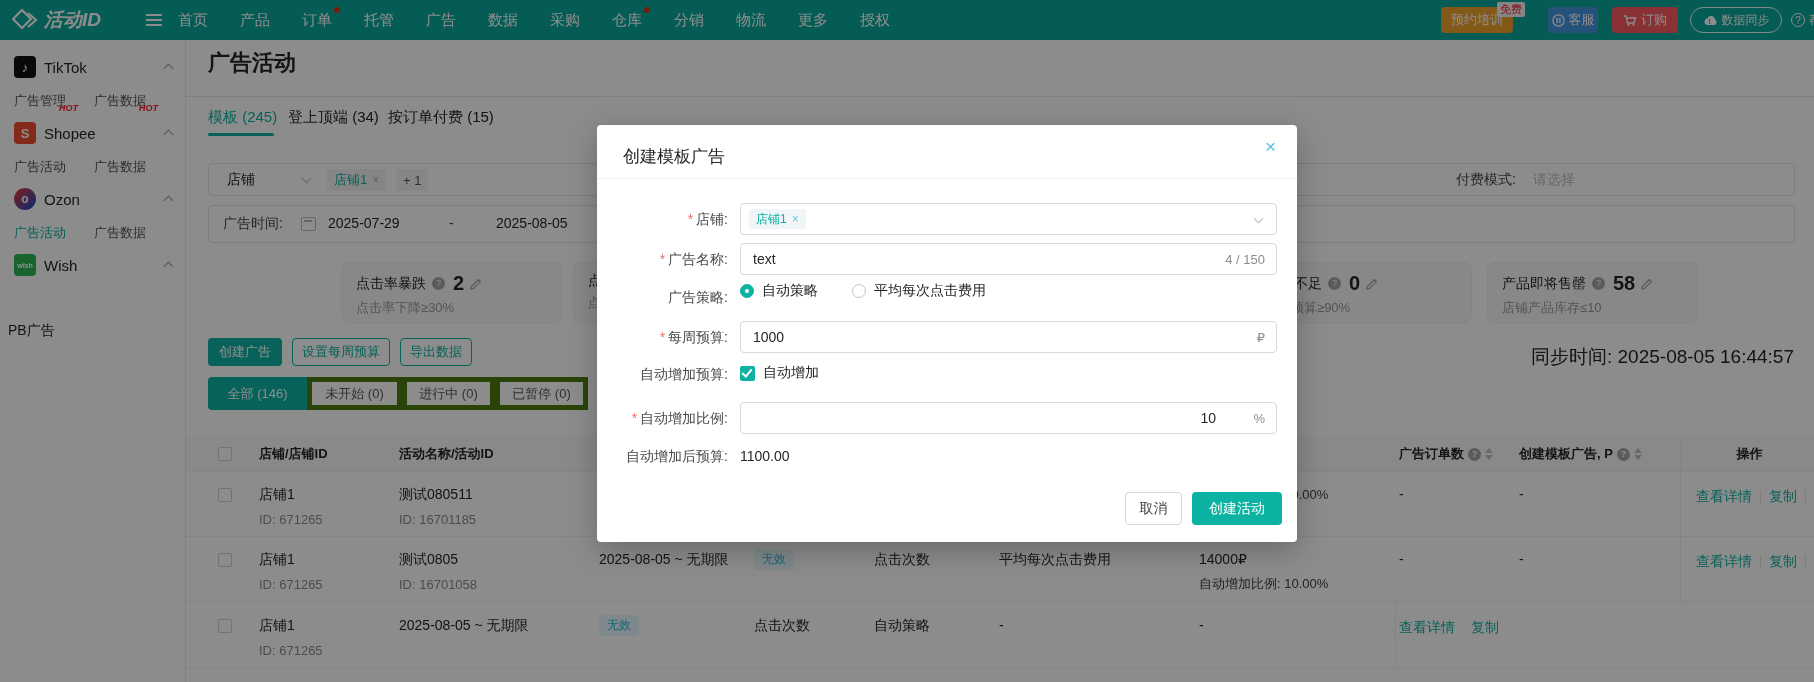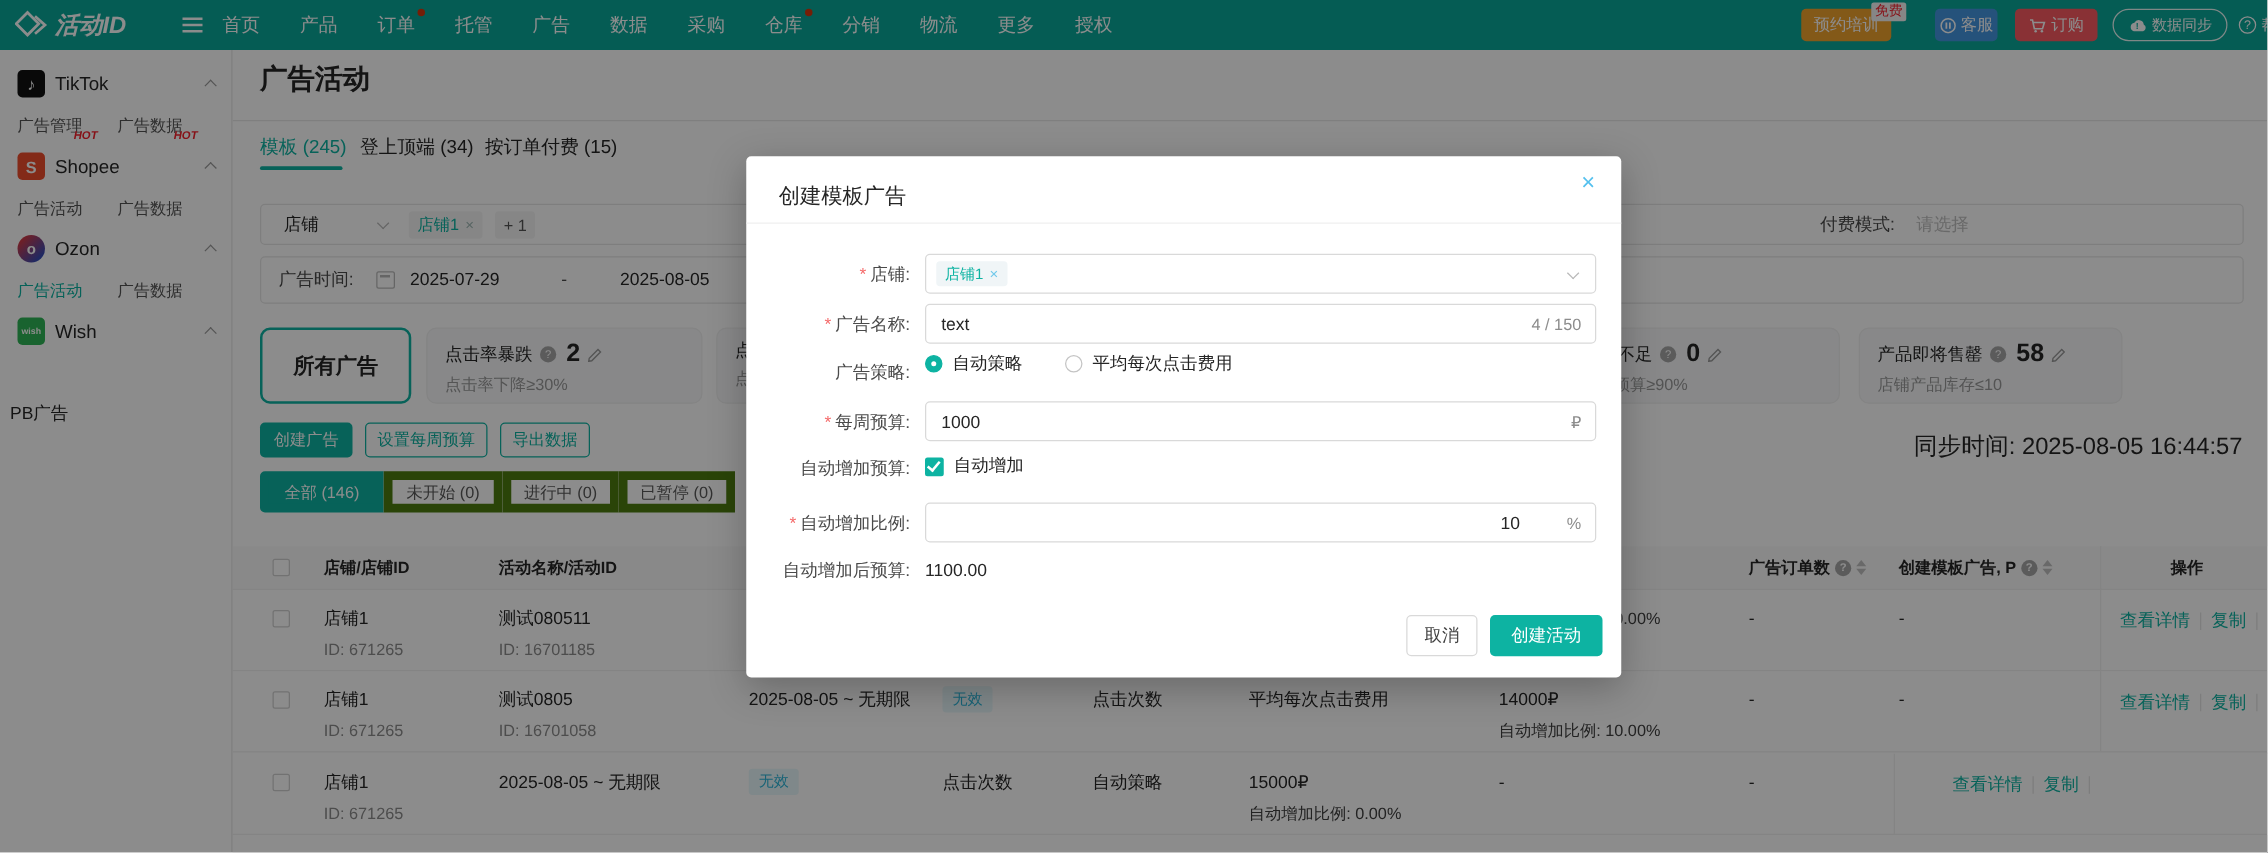--- a/index.html
+++ b/index.html
@@ -73,21 +73,21 @@
   .help{display:inline-block;width:13px;height:13px;border-radius:50%;background:#a6a6a6;color:#fff;font-size:9px;line-height:13px;text-align:center;flex:none;}
   .pencil{flex:none;}
 
   
   .btn{position:absolute;top:338px;height:28px;border-radius:4px;font-size:13px;display:flex;align-items:center;justify-content:center;cursor:pointer;white-space:nowrap;}
   .btn-solid{background:var(--teal);color:#fff;}
   .btn-ghost{background:#fff;color:var(--teal);border:1px solid var(--teal);}
   .sync-time{position:absolute;top:344px;right:20px;font-size:19px;color:var(--txt);text-align:right;}
 
   
-  .stab{position:absolute;top:377px;height:33px;display:flex;align-items:center;justify-content:center;font-size:13px;background:#fff;color:#595959;border:7px solid #4d7c0f;cursor:pointer;}
+  .stab{position:absolute;top:377px;height:33px;display:flex;align-items:center;justify-content:center;font-size:13px;background:#fff;color:#595959;border:5px solid #4d7c0f;cursor:pointer;}
   .stab.active{background:var(--teal);color:#fff;border-color:var(--teal);}
   .stab.first{border-radius:4px 0 0 4px;}
 
   
   .tr{position:absolute;left:186px;width:1628px;display:grid;grid-template-columns:69px 140px 200px 155px 120px 125px 200px 200px 120px 165px 134px;}
   .thead{top:437px;height:35px;background:#fafafa;border-bottom:1px solid #f0f0f0;}
   .th{font-size:13px;font-weight:700;color:var(--txt);display:flex;align-items:center;gap:4px;padding-left:4px;white-space:nowrap;}
   .trow{height:65px;border-bottom:1px solid #f0f0f0;background:#fff;}
   .td{padding-left:4px;}
   .l1{font-size:14px;color:var(--txt);margin-top:14px;white-space:nowrap;}
@@ -247,21 +247,20 @@
     <span class="f-label placeholder" style="left:1324px;top:7px;">请选择</span>
   </div>
   <div class="filter-row f2">
     <span class="f-label" style="left:14px;top:9px;">广告时间:</span>
     <span class="cal" style="left:92px;top:11px;"></span>
     <span class="f-label" style="left:119px;top:9px;color:#262626;">2025-07-29</span>
     <span class="f-label" style="left:240px;top:9px;">-</span>
     <span class="f-label" style="left:287px;top:9px;color:#262626;">2025-08-05</span>
   </div>
 
-  <div class="allads">所有广告</div>
   <div class="scard" style="left:341px;width:221px;">
     <div class="row1">
         <span>点击率暴跌</span>
         <span class="help">?</span>
         <span class="num">2</span>
         <svg class="pencil" width="12" height="12" viewBox="0 0 12 12">
           <path d="M1 11 L3.4 10.6 L10.4 3.6 L8.4 1.6 L1.4 8.6 Z" fill="none" stroke="#999" stroke-width="1.1"></path>
         </svg>
       </div>
     <div class="row2">点击率下降≥30%</div>
@@ -429,24 +428,20 @@
         <div class="l1">2025-08-05 ~ 无期限</div>
       </div>
     <div class="td"><span class="tag">无效</span></div>
     <div class="td">
         <div class="l1">点击次数</div>
       </div>
     <div class="td">
         <div class="l1">自动策略</div>
       </div>
     <div class="td">
-        <div class="l1">15000₽</div>
-        <div class="l2 dark">自动增加比例: 0.00%</div>
-      </div>
-    <div class="td">
         <div class="l1">-</div>
       </div>
     <div class="td">
         <div class="l1">-</div>
       </div>
     <div class="td td-action">
         <span class="link">查看详情</span>
         <span class="vsep"></span>
         <span class="link">复制</span>
         <span class="vsep"></span>

